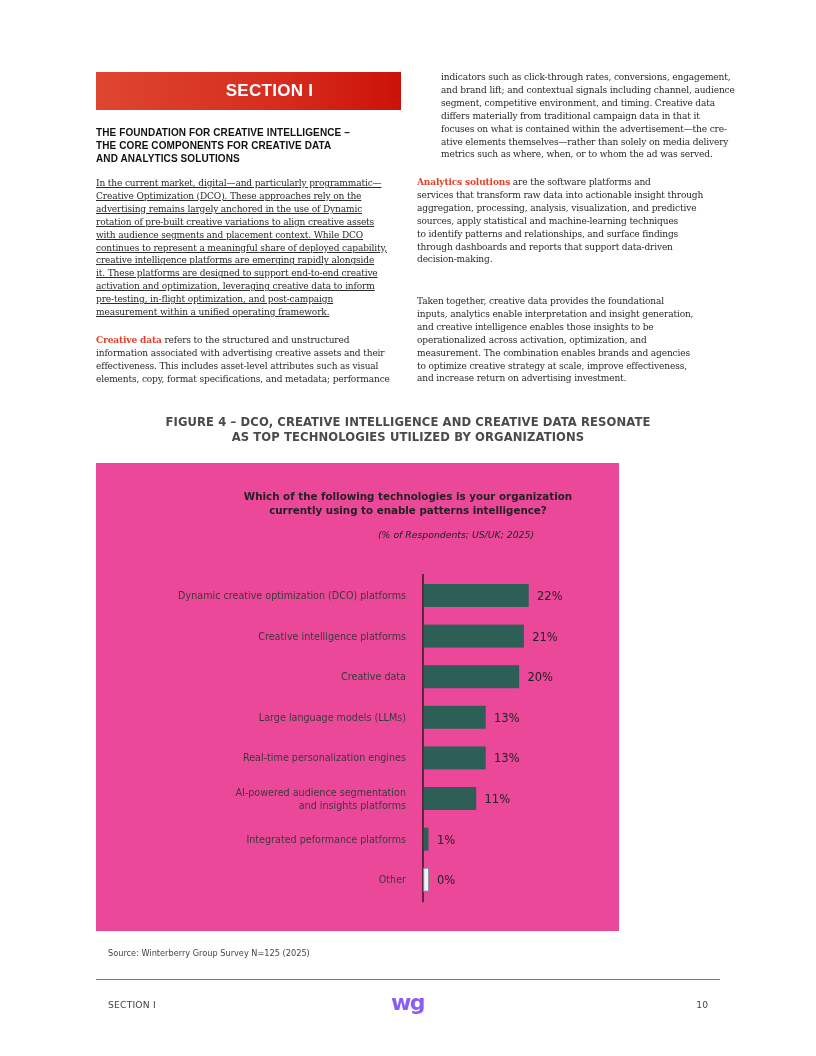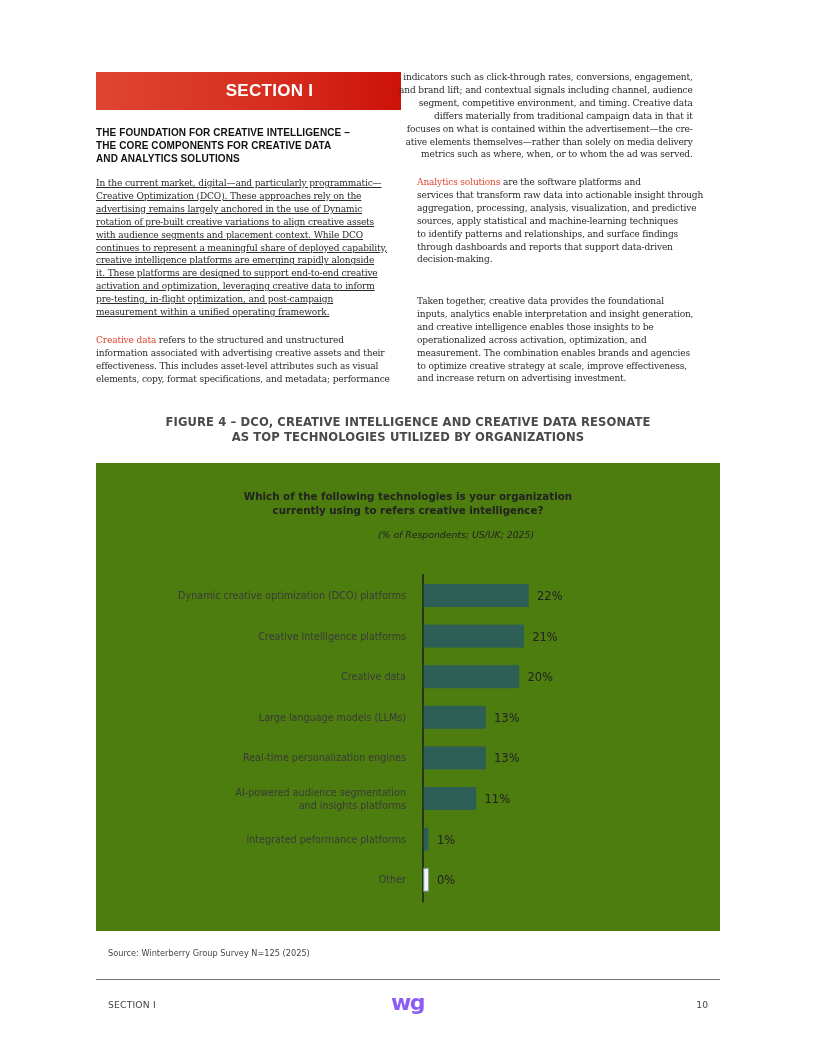--- a/index.html
+++ b/index.html
@@ -21,37 +21,37 @@
     font-family: "Liberation Sans", sans-serif; font-weight: bold; font-size: 10px;
     line-height: 13px; color: #111; letter-spacing: 0.1px;
   }
   .subhead div { white-space: nowrap; }
 
   .body-col {
     position: absolute; font-family: "DejaVu Serif", serif; font-size: 9.05px;
     line-height: 12.9px; color: #2a2a2a; letter-spacing: -0.15px;
   }
   .body-col .line { white-space: nowrap; }
-  .hl { color: #e0432c; font-weight: normal; }
+  .hl { color: #e0432c; font-weight: bold; }
 
   #col-left-p1 { left: 96px; top: 177px; text-decoration: underline; }
   #col-left-p2 { left: 96px; top: 334px; }
-  #col-right-p1 { left: 399px; top: 71px; text-align: right; }
+  #col-right-p1 { left: 441px; top: 71px; }
   #col-right-p2 { left: 417px; top: 176px; }
   #col-right-p3 { left: 417px; top: 295px; }
 
   .figure-title {
     position: absolute; left: 96px; top: 415px; width: 624px; text-align: center;
     font-family: "DejaVu Sans", sans-serif; font-weight: bold; font-size: 11.6px;
     line-height: 15px; color: #4a4a4a; letter-spacing: 0.1px;
   }
 
   .chart-box {
-    position: absolute; left: 96px; top: 463px; width: 624px; height: 468px;
-    background: #4d7c0f;
+    position: absolute; left: 96px; top: 463px; width: 523px; height: 468px;
+    background: #ec4899;
   }
   .chart-q {
     position: absolute; left: 0; top: 26px; width: 624px; text-align: center;
     font-family: "DejaVu Sans", sans-serif; font-weight: bold; font-size: 10.3px;
     line-height: 14px; color: #222;
   }
   .chart-sub {
     position: absolute; left: 0; top: 66px; width: 624px; text-align: center;
     font-family: "DejaVu Sans", sans-serif; font-style: italic; font-size: 9.3px;
     color: #222;
@@ -144,21 +144,21 @@
   </div>
 
 <div class="figure-title">
   <div>FIGURE 4 – DCO, CREATIVE INTELLIGENCE AND CREATIVE DATA RESONATE</div>
   <div>AS TOP TECHNOLOGIES UTILIZED BY ORGANIZATIONS</div>
 </div>
 
 <div class="chart-box">
   <div class="chart-q">
     <div>Which of the following technologies is your organization</div>
-    <div>currently using to refers creative intelligence?</div>
+    <div>currently using to enable patterns intelligence?</div>
   </div>
   <div class="chart-sub">(% of Respondents; US/UK; 2025)</div>
   <svg id="chart-svg" xmlns="http://www.w3.org/2000/svg">
       <line x1="327" x2="327" y1="111" y2="439.2" stroke="#111" stroke-width="1.3"></line>
       <rect x="327.7" y="121" height="23" width="105" fill="#2e5f57"></rect>
       <text class="val" x="441" y="137">22%</text>
       <text class="cat" text-anchor="end" x="310" y="136">Dynamic creative optimization (DCO) platforms</text>
       <rect x="327.7" y="161.6" height="23" width="100.22727272727272" fill="#2e5f57"></rect>
       <text class="val" x="436.22727272727275" y="177.6">21%</text>
       <text class="cat" text-anchor="end" x="310" y="176.6">Creative intelligence platforms</text>

